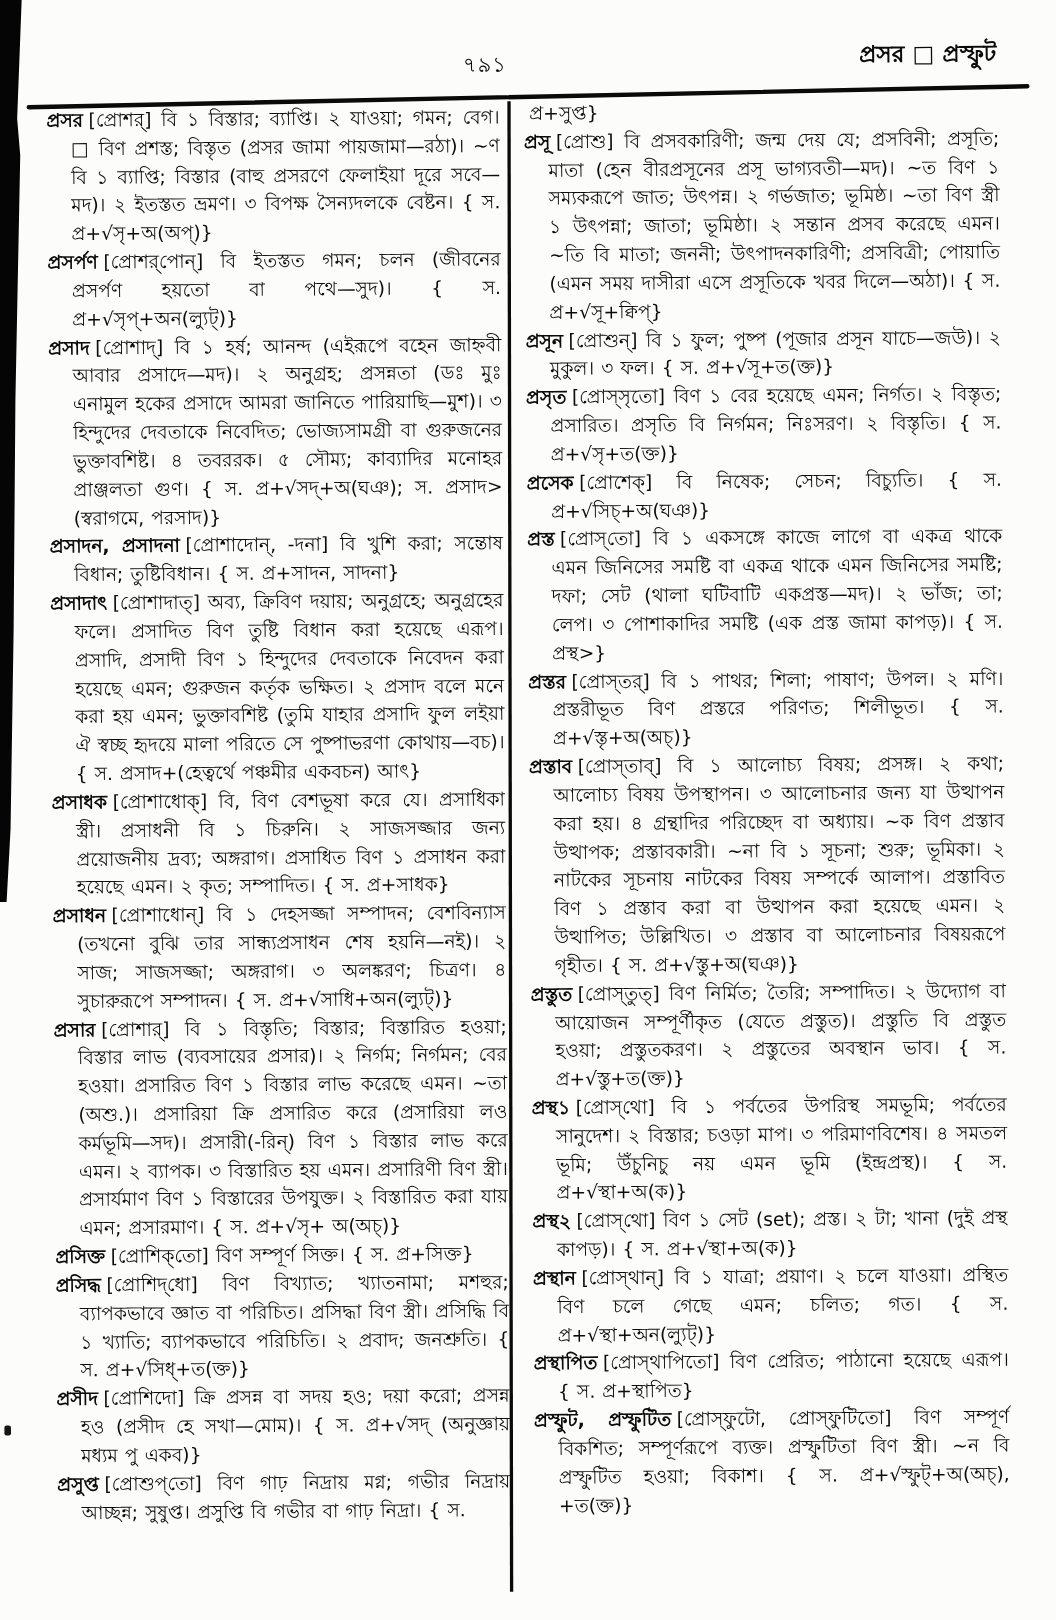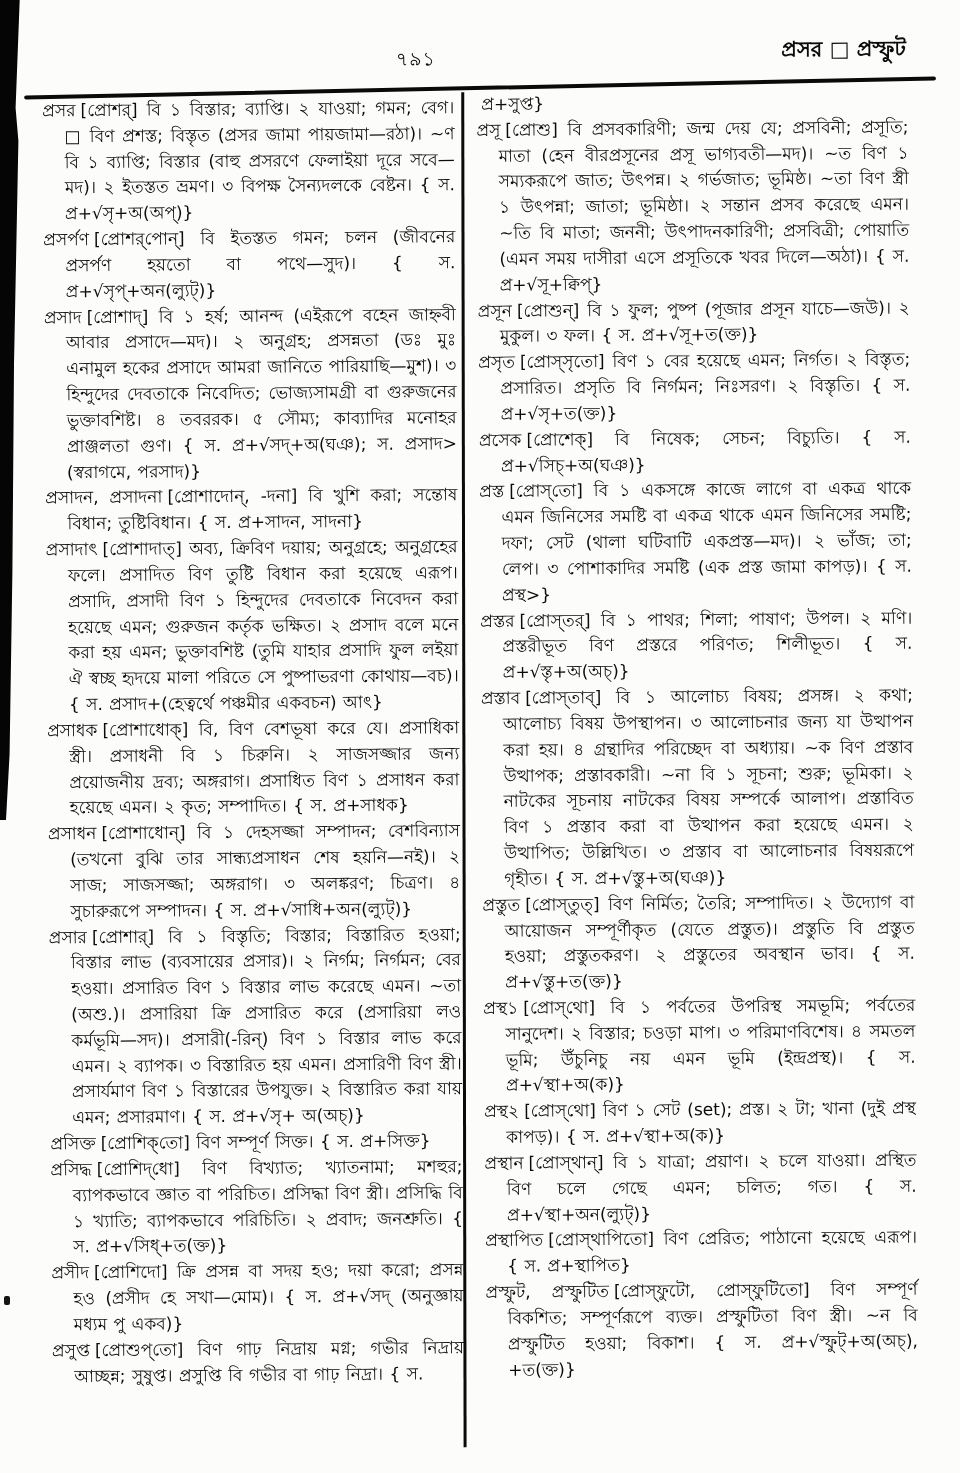--- a/index.html
+++ b/index.html
@@ -11,21 +11,21 @@
     font-family: "DejaVu Sans", sans-serif;
     color: #0b0b0b;
   }
   .scan-tilt {
     position: absolute; inset: 0;
     transform: rotate(-0.45deg);
     transform-origin: 50% 40%;
   }
   .page-number {
     position: absolute; top: 44px; left: 400px; width: 90px;
-    font-size: 19px; letter-spacing: 1px;
+    text-align: center; font-size: 19px; letter-spacing: 1px;
   }
   .guide-words {
     position: absolute; top: 36px; left: 620px; width: 290px;
     text-align: right; font-weight: bold; font-size: 21px;
   }
   .header-rule {
     position: absolute; top: 86px; left: 28px; width: 912px; height: 4px;
     background: #0a0a0a;
     transform: rotate(-0.75deg);
     border-radius: 2px;
@@ -51,21 +51,21 @@
   .col-left  { top: 95px;  left: 46px;  width: 412px; }
   .col-right { top: 92px;  left: 480px; width: 432px; }
   .entry {
     margin: 0;
     font-size: 17px;
     line-height: 1.52;
     padding-left: 22px;
     text-indent: -22px;
     word-spacing: 1px;
   }
-  .entry-head { font-weight: normal; margin-right: 5px; }
+  .entry-head { font-weight: bold; margin-right: 5px; }
   .entry-body { font-weight: normal; }
 </style>
 </head>
 <body>
 
 <div class="edge-artifact"></div>
 <div class="edge-dot" style="top:1296px; left:4px;"></div>
 
 <div class="scan-tilt">
 

